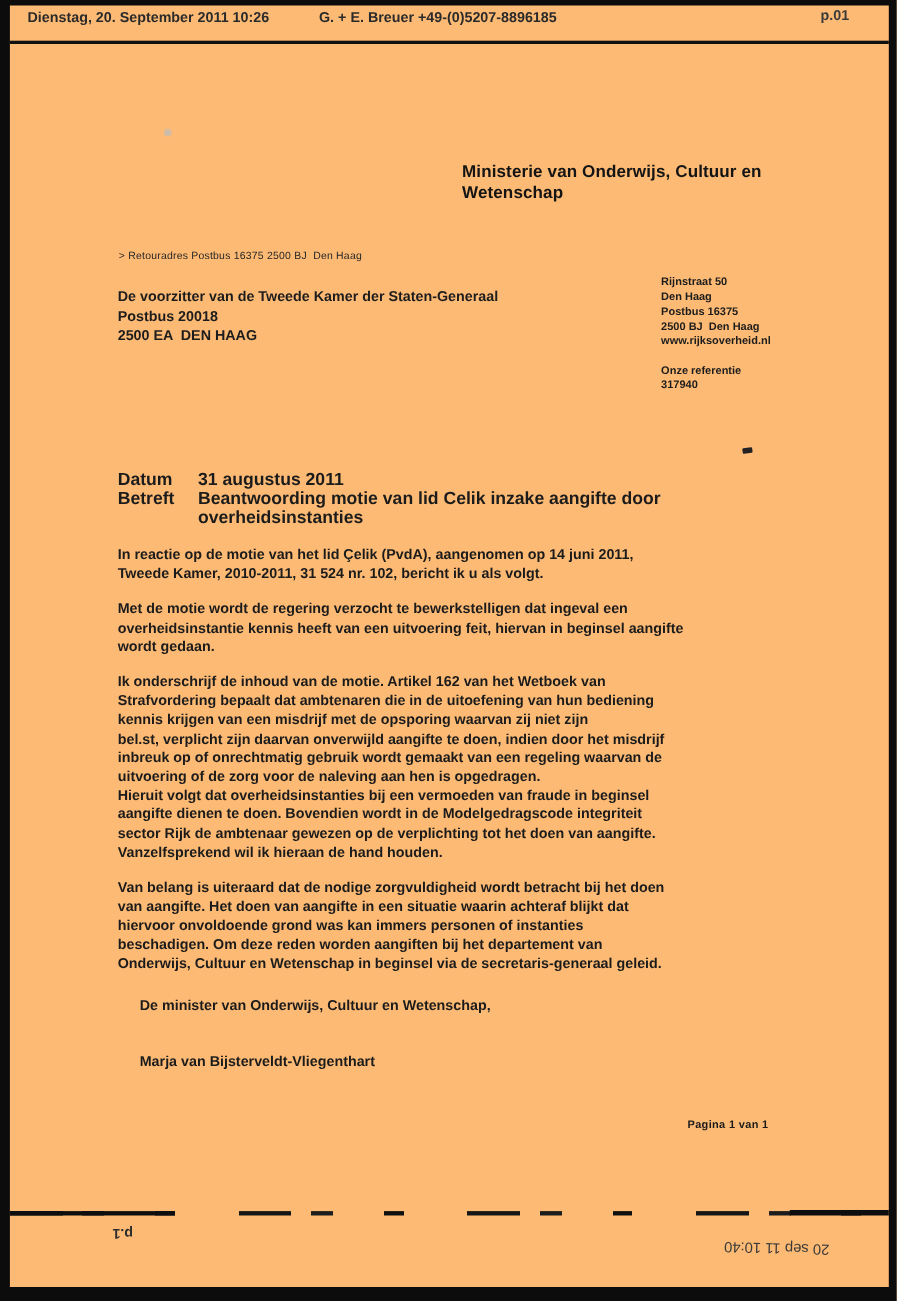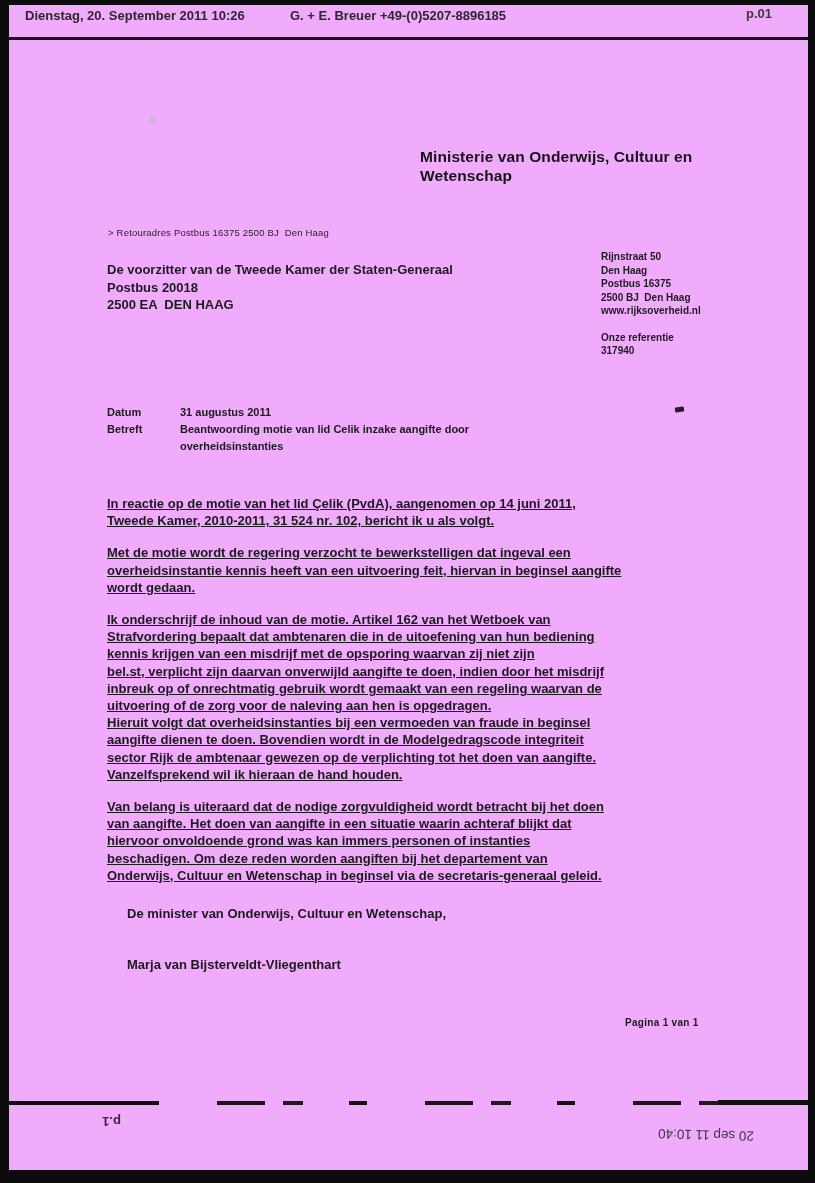--- a/index.html
+++ b/index.html
@@ -10,21 +10,21 @@
   .fax{
     position:relative;
     width:815px;height:1183px;
     background:#0c0c0c;           
     overflow:hidden;
     margin:0 auto;
   }
   .paper{
     position:absolute;
     left:9px;top:5px;right:7px;bottom:13px;
-    background:#f0abfc;
+    background:#fdba74;
     color:#1b1b1b;
   }
   
   .fax-header{
     position:absolute;left:0;top:3px;width:100%;height:22px;
     font-size:13px;font-weight:bold;color:#2a2a2a;
   }
   .fax-header .dt{position:absolute;left:16px;top:0;}
   .fax-header .sender{position:absolute;left:281px;top:0;}
   .fax-header .pg{position:absolute;left:737px;top:-2px;color:#3a3a3a;}
@@ -49,32 +49,32 @@
   }
   .recipient div{white-space:pre-wrap;}
   .contact{
     position:absolute;left:592px;top:245px;width:180px;
     font-size:10px;font-weight:bold;line-height:13.5px;color:#1c1c1c;
   }
   .contact div{white-space:pre-wrap;}
   .contact .ref-label{margin-top:13px;}
   
   .meta{
-    position:absolute;left:98px;top:399px;width:520px;
-    font-size:11px;font-weight:bold;line-height:17px;color:#1b1b1b;
+    position:absolute;left:98px;top:423px;width:520px;
+    font-size:16px;font-weight:bold;line-height:17px;color:#1b1b1b;
   }
   .meta .row{display:flex;}
   .meta .lbl{width:73px;flex:0 0 73px;}
   .meta .val{white-space:pre-wrap;}
   
   .body-text{
     position:absolute;left:98px;top:490px;width:515px;
     font-size:13px;font-weight:bold;line-height:17.2px;color:#1b1b1b;
   }
-  .body-text p{margin:0 0 15px 0;white-space:pre-wrap;text-decoration:underline;}
+  .body-text p{margin:0 0 15px 0;white-space:pre-wrap;}
   
   .sig-role{
     position:absolute;left:118px;top:901px;
     font-size:13px;font-weight:bold;white-space:pre-wrap;
   }
   .sig-name{
     position:absolute;left:118px;top:952px;
     font-size:13px;font-weight:bold;white-space:pre-wrap;
   }
   

